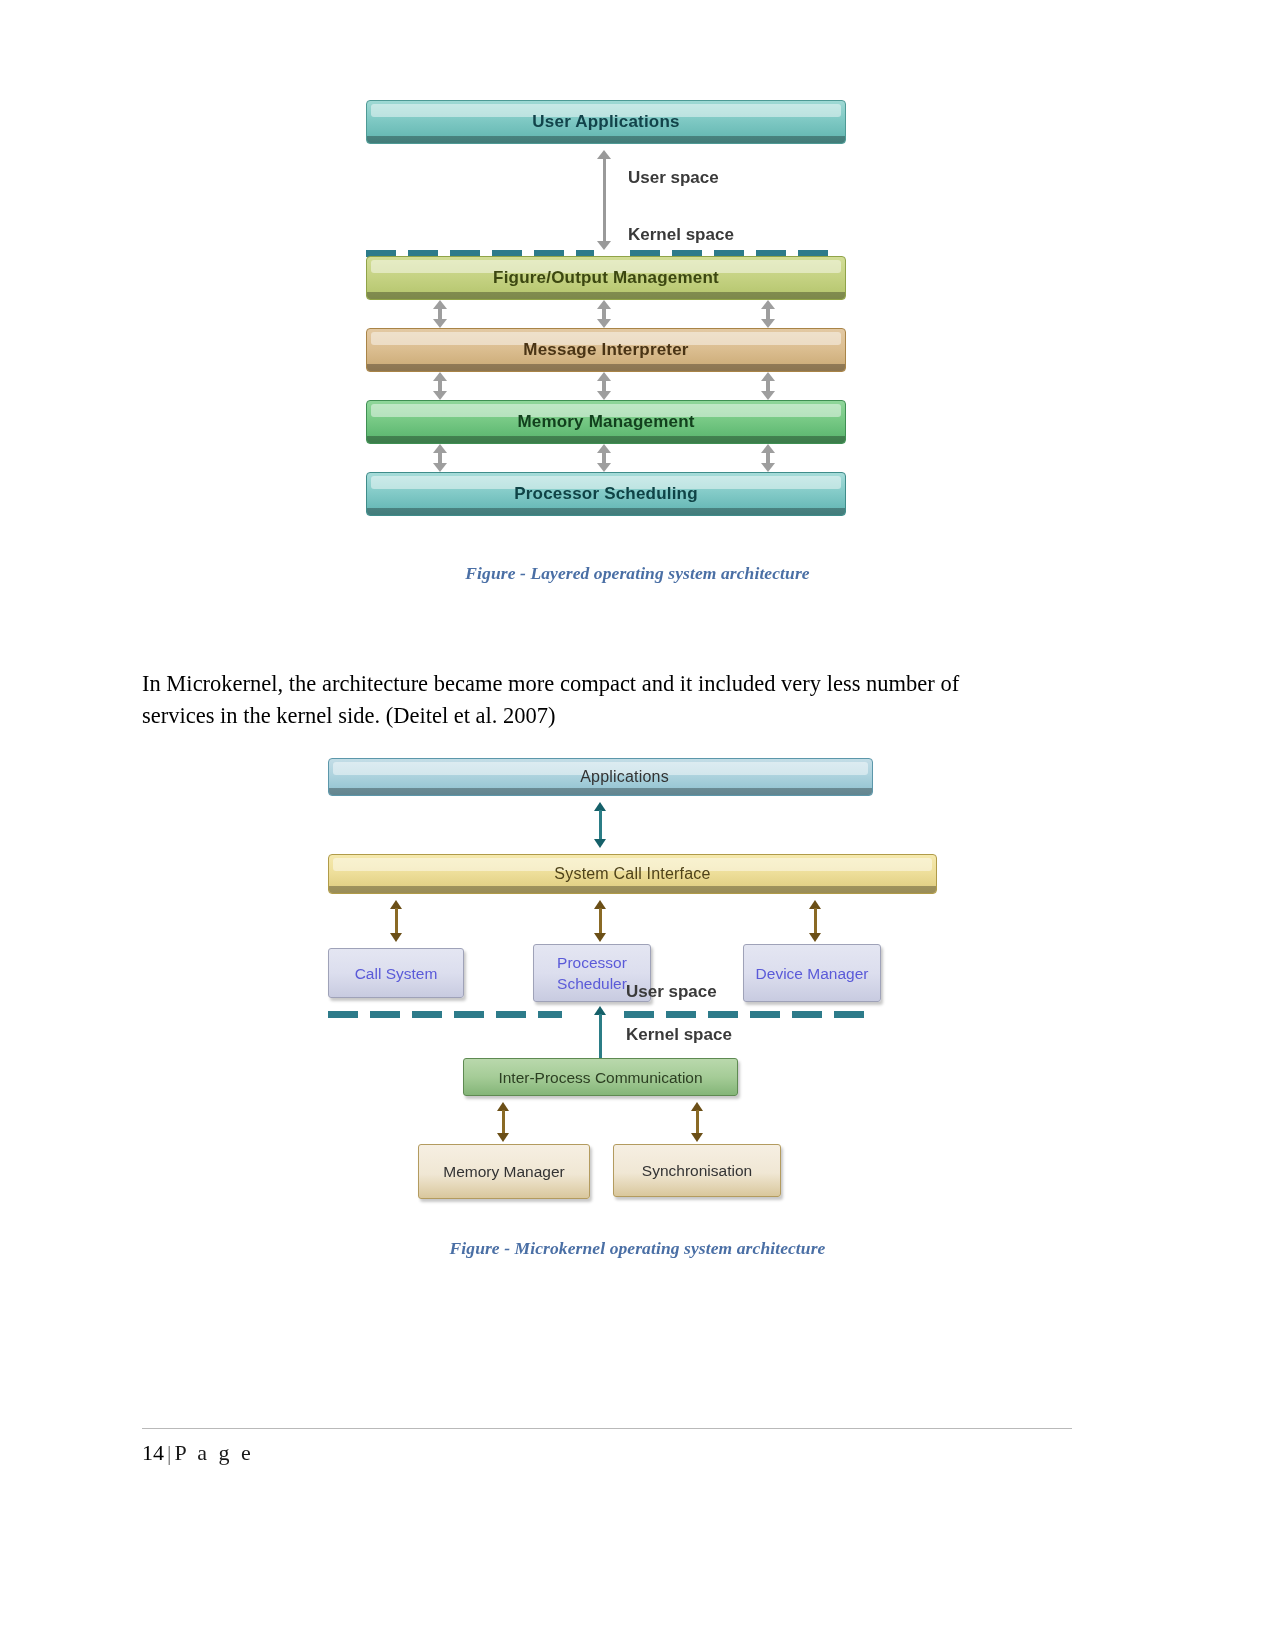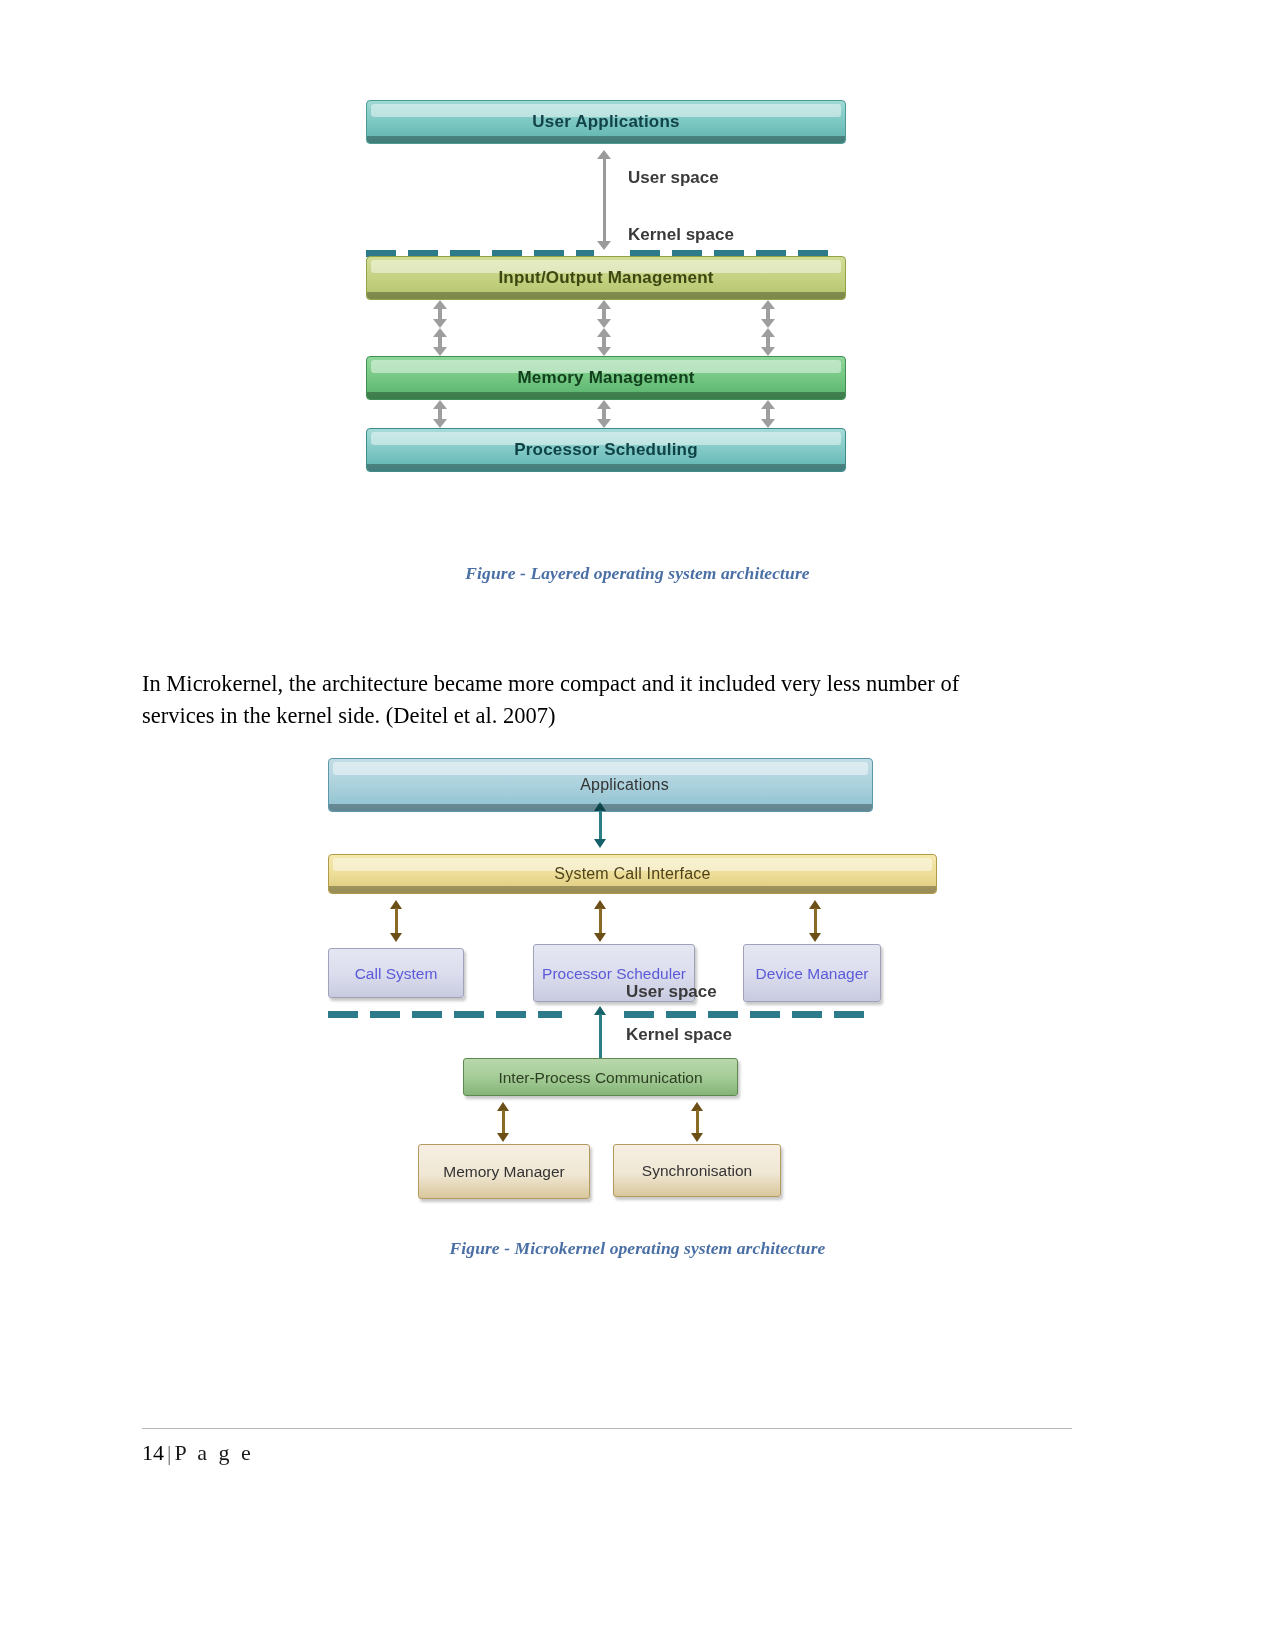--- a/index.html
+++ b/index.html
@@ -323,41 +323,44 @@
         <span class="dash-seg" style="left:210px; width:18px;"></span>
         <span class="dash-seg" style="left:264px; width:30px;"></span>
         <span class="dash-seg" style="left:306px; width:30px;"></span>
         <span class="dash-seg" style="left:348px; width:30px;"></span>
         <span class="dash-seg" style="left:390px; width:30px;"></span>
         <span class="dash-seg" style="left:432px; width:30px;"></span>
       </div>
     </div>
 
     <div class="bar bar-olive">
-      <span class="lbl">Input/Output Management</span>
+      <span class="lbl">Figure/Output Management</span>
     </div>
 
     <div class="arrow-row">
       <span class="dbl" style="left:67px;">
           <i class="a-up"></i>
           <i class="sh"></i>
           <i class="a-dn"></i>
         </span>
       <span class="dbl" style="left:231px;">
           <i class="a-up"></i>
           <i class="sh"></i>
           <i class="a-dn"></i>
         </span>
       <span class="dbl" style="left:395px;">
           <i class="a-up"></i>
           <i class="sh"></i>
           <i class="a-dn"></i>
         </span>
     </div>
 
+    <div class="bar bar-tan">
+      <span class="lbl">Message Interpreter</span>
+    </div>
 
     <div class="arrow-row">
       <span class="dbl" style="left:67px;">
           <i class="a-up"></i>
           <i class="sh"></i>
           <i class="a-dn"></i>
         </span>
       <span class="dbl" style="left:231px;">
           <i class="a-up"></i>
           <i class="sh"></i>
@@ -396,21 +399,21 @@
       <span class="lbl">Processor Scheduling</span>
     </div>
   </div>
 
   <div class="caption" style="top:563px; left:0;">Figure - Layered operating system architecture</div>
 
   <div class="para">In Microkernel, the architecture became more compact and it included very less number of services in the kernel side. (Deitel et al. 2007)</div>
 
   <div class="fig2">
 
-    <div class="bar bar-lightblue" style="position:absolute; left:0; top:0; width:545px; height:54px;padding-left:48px;">
+    <div class="bar bar-lightblue" style="position:absolute; left:0; top:0; width:545px; height:38px;padding-left:48px;">
       <span class="lbl">Applications</span>
     </div>
 
     <div class="arr2 arr-teal" style="left:266px; top:44px; height:46px;">
       <i class="u2"></i>
         <i class="sh2"></i>
         <i class="d2"></i>
     </div>
 
     <div class="bar bar-cream" style="position:absolute; left:0; top:96px; width:609px; height:40px;">
@@ -429,21 +432,21 @@
       </div>
     <div class="arr2 arr-brown" style="left:481px; top:142px; height:42px;">
         <i class="u2"></i>
         <i class="sh2"></i>
         <i class="d2"></i>
       </div>
 
     <div class="svcbox svc-grey" style="left:0px;   top:190px; width:136px; height:50px;">
       <span>Call System</span>
     </div>
-    <div class="svcbox svc-grey" style="left:205px; top:186px; width:162px; height:58px;">
+    <div class="svcbox svc-grey" style="left:205px; top:186px; width:118px; height:58px;">
       <span>Processor Scheduler</span>
     </div>
     <div class="svcbox svc-grey" style="left:415px; top:186px; width:138px; height:58px;">
       <span>Device Manager</span>
     </div>
 
     <div class="arr2 arr-teal" style="left:266px; top:248px; height:84px;">
       <i class="u2"></i>
         <i class="sh2"></i>
         <i class="d2"></i>

